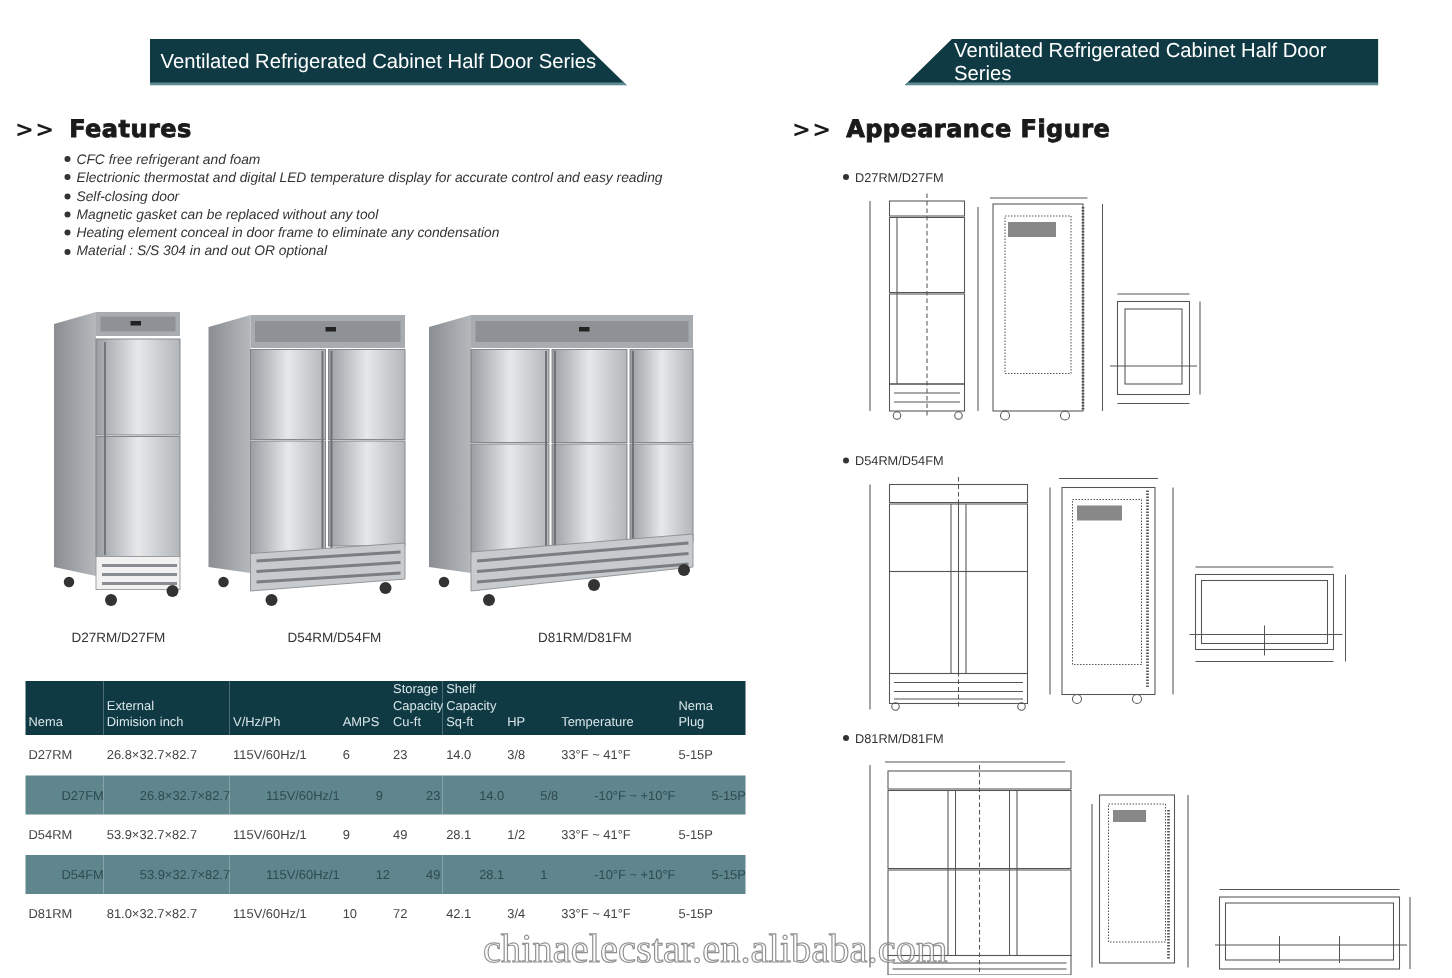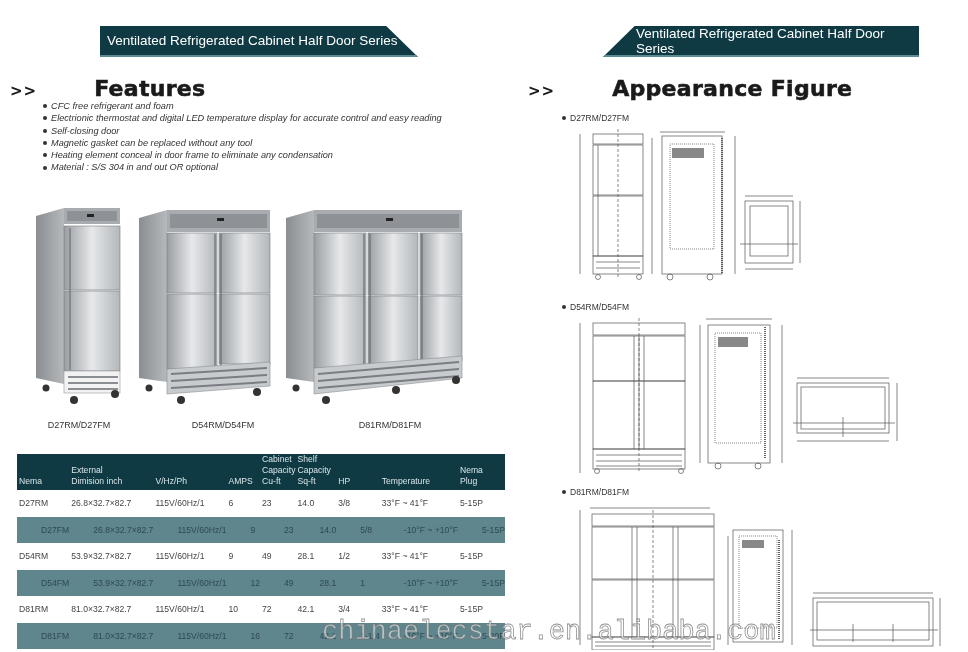--- a/index.html
+++ b/index.html
@@ -5,40 +5,40 @@
   * { box-sizing: border-box; margin: 0; padding: 0; }
   html, body { width: 968px; height: 652px; overflow: hidden; background: #ffffff; }
   body { position: relative; font-family: "Liberation Sans", sans-serif; color: #333; }
 
   .banner { position: absolute; top: 26px; height: 31px; background: #0f3a44; color: #fff; font-size: 13.5px; display: flex; align-items: center; }
   .banner-left { left: 100px; width: 318px; padding-left: 7px; clip-path: polygon(0 0, 90% 0, 100% 100%, 0 100%); border-bottom: 2px solid #5e8a93; }
   .banner-right { left: 603px; width: 316px; padding-left: 33px; clip-path: polygon(10% 0, 100% 0, 100% 100%, 0 100%); border-bottom: 2px solid #5e8a93; }
 
   .section-title { position: absolute; font-family: "DejaVu Sans", sans-serif; font-weight: bold; color: #1a1a1a; display: flex; align-items: baseline; }
   .section-title .arrows { font-size: 15px; margin-right: 9px; letter-spacing: 1px; }
-  .section-title .txt { font-size: 22px; letter-spacing: 0.3px; margin-left: 48px; -webkit-text-stroke: 0.6px #1a1a1a; }
+  .section-title .txt { font-size: 16px; letter-spacing: 0.3px; -webkit-text-stroke: 0.6px #1a1a1a; }
   #features-title { left: 10px; top: 76px; }
   #appearance-title { left: 528px; top: 76px; }
 
   .feature-list { position: absolute; left: 43px; top: 100px; list-style: none; font-size: 9.2px; color: #333; font-style: italic; }
   .feature-list li { height: 12.3px; line-height: 12.3px; display: flex; align-items: center; }
   .feature-list li .dot { width: 4px; height: 4px; border-radius: 50%; background: #333; margin-right: 4px; flex: none; }
 
   .product { position: absolute; }
   .prod-label { position: absolute; font-size: 9px; color: #333; text-align: center; }
 
   .spec-table { position: absolute; left: 17px; top: 454px; width: 469px; border-collapse: collapse; font-size: 8.6px; }
   .spec-table th { background: #0f3a44; color: #d9e5e8; font-weight: normal; text-align: left; vertical-align: bottom; padding: 0 0 3px 2px; height: 26px; line-height: 11px; }
   .spec-table td { height: 26.5px; padding: 0 0 0 2px; color: #444; white-space: nowrap; }
   .spec-table tr.alt td { background: #5f858d; color: #2e4b52; padding-left: 24px; }
 
   .fig-label { position: absolute; font-size: 8.5px; color: #333; display: flex; align-items: center; }
   .fig-label .dot { width: 4px; height: 4px; border-radius: 50%; background: #333; margin-right: 4px; }
 
-  .watermark { position: absolute; left: 322px; top: 617px; font-size: 27px; color: rgba(255,255,255,0.55); -webkit-text-stroke: 0.8px rgba(110,110,110,0.75); letter-spacing: 0px; font-family: Liberation Mono, monospace; pointer-events: none; }
+  .watermark { position: absolute; left: 322px; top: 617px; font-size: 27px; color: rgba(255,255,255,0.55); -webkit-text-stroke: 0.8px rgba(110,110,110,0.75); letter-spacing: 0px; font-family: Liberation Serif, serif; pointer-events: none; }
 </style>
 </head>
 <body>
 
 <div class="banner banner-left">
   <span>Ventilated Refrigerated Cabinet Half Door Series</span>
 </div>
 <div class="banner banner-right">
   <span>Ventilated Refrigerated Cabinet Half Door Series</span>
 </div>
@@ -161,21 +161,21 @@
       <col style="width:30px">
       <col style="width:63px">
       <col style="width:30px">
   </colgroup>
   <thead>
     <tr>
       <th><span></span><br><span>Nema</span></th>
       <th><span>External</span><br><span>Dimision inch</span></th>
       <th><span></span><br><span>V/Hz/Ph</span></th>
       <th><span></span><br><span>AMPS</span></th>
-      <th><span>Cabinet</span><br><span>Capacity Cu-ft</span></th>
+      <th><span>Storage</span><br><span>Capacity Cu-ft</span></th>
       <th><span>Shelf</span><br><span>Capacity Sq-ft</span></th>
       <th><span></span><br><span>HP</span></th>
       <th><span></span><br><span>Temperature</span></th>
       <th><span>Nema</span><br><span>Plug</span></th>
     </tr>
   </thead>
   <tbody>
     <tr>
       <td>D27RM</td>
         <td>26.8×32.7×82.7</td>
@@ -223,31 +223,20 @@
     <tr>
       <td>D81RM</td>
         <td>81.0×32.7×82.7</td>
         <td>115V/60Hz/1</td>
         <td>10</td>
         <td>72</td>
         <td>42.1</td>
         <td>3/4</td>
         <td>33°F ~ 41°F</td>
         <td>5-15P</td>
-    </tr>
-    <tr class="alt">
-      <td>D81FM</td>
-        <td>81.0×32.7×82.7</td>
-        <td>115V/60Hz/1</td>
-        <td>16</td>
-        <td>72</td>
-        <td>42.1</td>
-        <td>1-1/4</td>
-        <td>-10°F ~ +10°F</td>
-        <td>5-20P</td>
     </tr>
   </tbody>
 </table>
 
 <div class="section-title" id="appearance-title">
   <span class="arrows">&gt;&gt;</span>
   <span class="txt">Appearance Figure</span>
 </div>
 
 <div class="fig-label" style="left:562px;top:113px">

